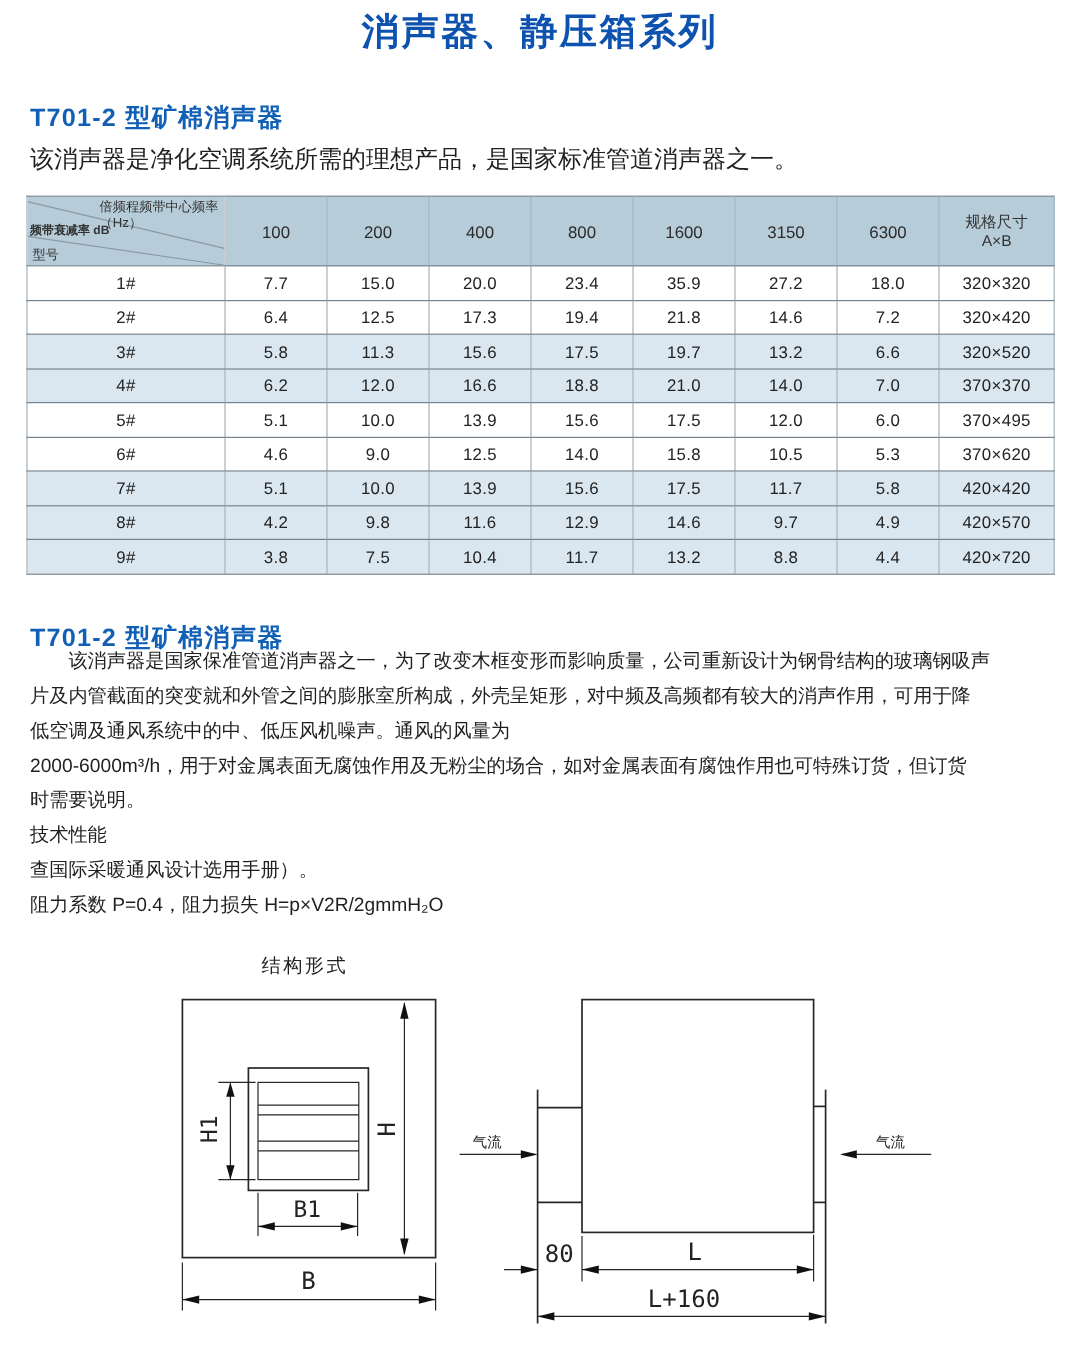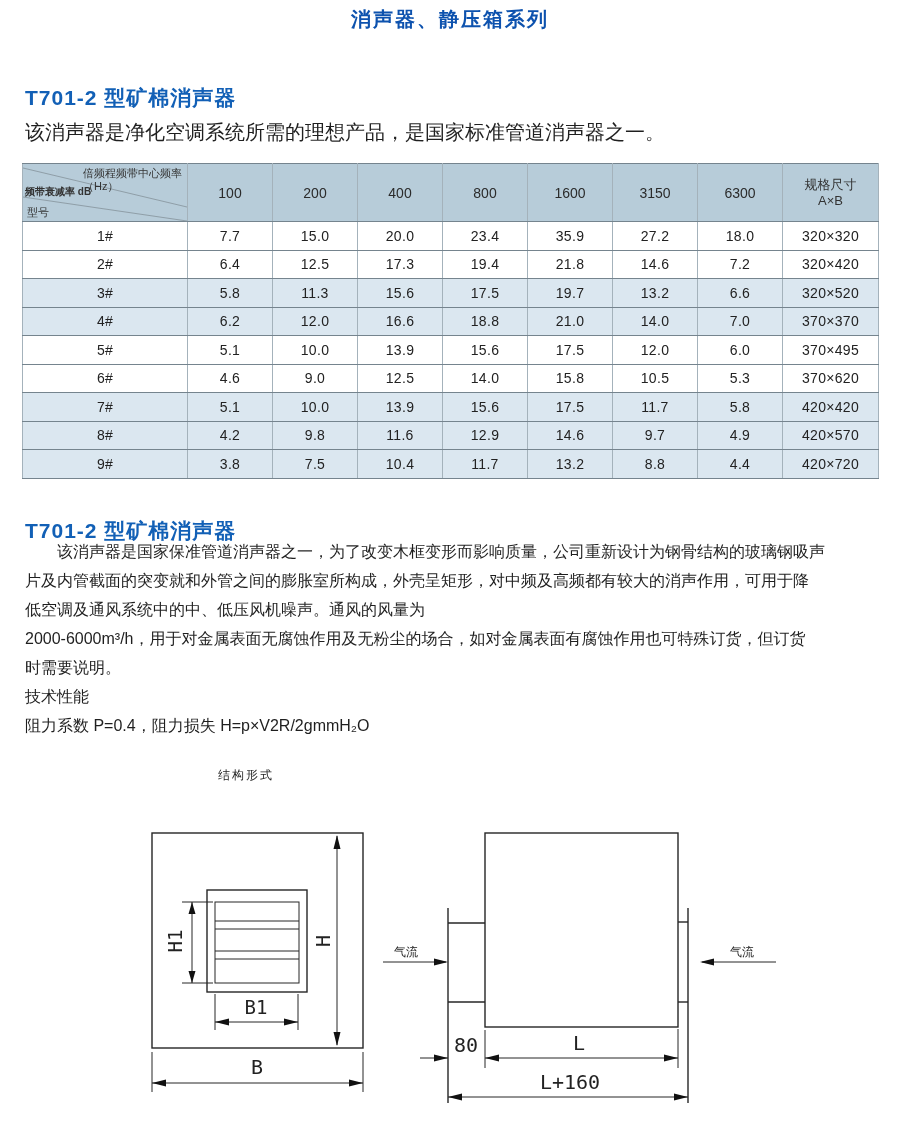--- a/index.html
+++ b/index.html
@@ -12,21 +12,21 @@
     --ink:#1f1f1f;
   }
   html,body{margin:0;padding:0;}
   body{
     width:900px;height:1133px;position:relative;background:#ffffff;
     font-family:"Liberation Sans",sans-serif;color:var(--ink);
     overflow:hidden;
   }
   .doc-title{
     position:absolute;top:6px;left:0;width:900px;text-align:center;
-    font-size:20px;font-weight:bold;color:var(--accent);letter-spacing:2px;
+    font-size:31px;font-weight:bold;color:var(--accent);letter-spacing:2px;
   }
   .sec-heading{
     position:absolute;left:25px;
     font-size:21px;font-weight:bold;color:var(--heading);letter-spacing:1px;margin-top:12px;
   }
   #sec1-heading{top:72px;}
   #sec2-heading{top:505px;}
   .intro{
     position:absolute;left:25px;top:119px;font-size:20px;color:var(--ink);
   }
@@ -65,21 +65,21 @@
   table.t tbody td{letter-spacing:.3px;}
   
   #body-lines{
     position:absolute;left:25px;top:537px;width:856px;
     font-size:16px;color:var(--ink);
   }
   #body-lines .bline{height:29px;line-height:29px;white-space:nowrap;}
   #body-lines .indent{text-indent:2em;}
   
   .diagram-title{
-    position:absolute;left:218px;top:767px;font-size:12px;color:var(--ink);letter-spacing:2px;
+    position:absolute;left:218px;top:795px;font-size:16px;color:var(--ink);letter-spacing:2px;
   }
   svg.drawing{position:absolute;left:0;top:0;pointer-events:none;}
   .dline{stroke:#262626;stroke-width:1.4;fill:none;}
   .thin{stroke:#262626;stroke-width:1;fill:none;}
   .arrow{fill:#111;stroke:none;}
   .dimtext{font-family:"DejaVu Sans Mono",monospace;font-size:20px;fill:#222;}
   .dimtext-sm{font-family:"DejaVu Sans Mono",monospace;font-size:19px;fill:#222;}
   .cjk-sm{font-family:"Liberation Sans",sans-serif;font-size:12px;fill:#222;}
 </style>
 </head>
@@ -232,20 +232,21 @@
 
 <div class="sec-heading" id="sec2-heading">T701-2 型矿棉消声器</div>
 
 <div id="body-lines">
     <div class="bline indent">该消声器是国家保准管道消声器之一，为了改变木框变形而影响质量，公司重新设计为钢骨结构的玻璃钢吸声</div>
     <div class="bline">片及内管截面的突变就和外管之间的膨胀室所构成，外壳呈矩形，对中频及高频都有较大的消声作用，可用于降</div>
     <div class="bline">低空调及通风系统中的中、低压风机噪声。通风的风量为</div>
     <div class="bline">2000-6000m³/h，用于对金属表面无腐蚀作用及无粉尘的场合，如对金属表面有腐蚀作用也可特殊订货，但订货</div>
     <div class="bline">时需要说明。</div>
     <div class="bline">技术性能</div>
+    <div class="bline">查国际采暖通风设计选用手册）。</div>
     <div class="bline">阻力系数 P=0.4，阻力损失 H=p×V2R/2gmmH₂O</div>
   </div>
 
 <div class="diagram-title">结构形式</div>
 
 <svg class="drawing" width="900" height="1133" viewBox="0 0 900 1133">
 
   <g>
     <rect class="dline" x="152" y="833" width="211" height="215"></rect>
     <rect class="dline" x="207" y="890" width="100" height="102"></rect>

